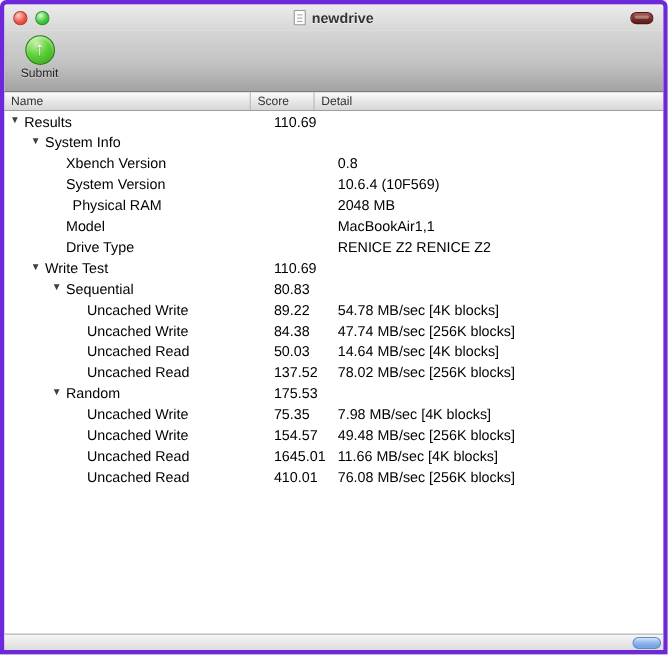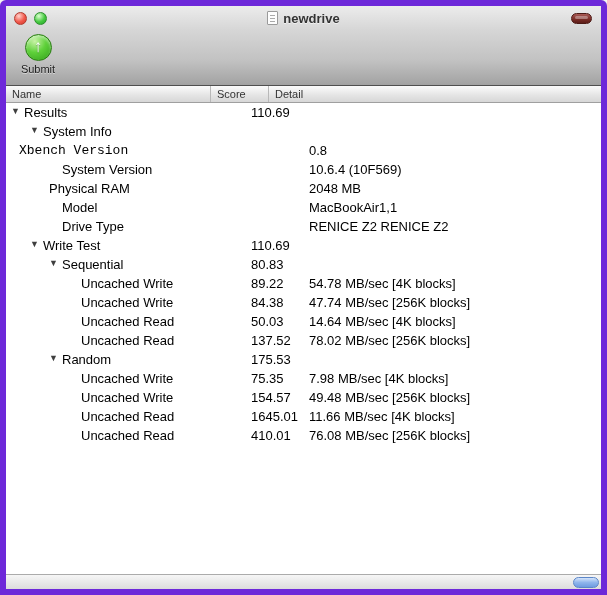--- a/index.html
+++ b/index.html
@@ -1,20 +1,20 @@
 <!DOCTYPE html>
 <html><head>
 <meta charset="utf-8">
 <style>
   * { margin:0; padding:0; box-sizing:border-box; }
   html,body { background:#ffffff; font-family:"Liberation Sans","DejaVu Sans",sans-serif; }
 
   .window {
     position:relative; width:607px; height:595px;
-    border:6px solid #6d28d9;
+    border:4px solid #6d28d9;
     border-radius:6px 6px 0 0;
     overflow:hidden;
     background:#ffffff;
     box-shadow:0 1px 4px rgba(0,0,0,.3);
   }
 
   
   .titlebar {
     position:relative; height:24px;
     background:linear-gradient(180deg,#ececec 0%,#d6d6d6 100%);
@@ -63,21 +63,21 @@
   .submit-label { font-size:11px; color:#222; margin-top:2px; text-shadow:0 1px 0 rgba(255,255,255,.5); }
 
   
   .header-row {
     height:17px; display:flex;
     background:linear-gradient(180deg,#fbfbfb 0%,#e4e4e4 60%,#d7d7d7 100%);
     border-bottom:1px solid #9f9f9f;
     font-size:11px; color:#333;
   }
   .hcell { padding:2px 0 0 6px; border-right:1px solid #b8b8b8; overflow:hidden; white-space:nowrap; }
-  .hcell.name   { width:205px; }
+  .hcell.name   { width:224px; }
   .hcell.score  { width:58px; }
   .hcell.detail { flex:1; border-right:none; }
 
   
   .table-body { height:482px; background:#ffffff; overflow:hidden; }
   .row { display:flex; height:19px; line-height:19px; font-size:13px; color:#000; white-space:nowrap; }
   .cell { overflow:hidden; white-space:nowrap; }
   .cell.name   { width:240px; display:flex; align-items:center; }
   .cell.score  { width:58px; padding-left:5px; }
   .cell.detail { flex:1; padding-left:5px; }
@@ -142,37 +142,37 @@
       </div>
       <div class="row">
         <div class="cell name" style="padding-left: 24px;">
           <span class="tri">▼</span>
           <span>System Info</span>
         </div>
         <div class="cell score"></div>
         <div class="cell detail"></div>
       </div>
       <div class="row">
-        <div class="cell name" style=" font-family: Liberation Mono, monospace;">
+        <div class="cell name" style="padding-left: 43px;">
           <span class="tri hidden">▼</span>
           <span>Xbench Version</span>
         </div>
         <div class="cell score"></div>
         <div class="cell detail">0.8</div>
       </div>
       <div class="row">
         <div class="cell name" style="padding-left: 43px;">
           <span class="tri hidden">▼</span>
           <span>System Version</span>
         </div>
         <div class="cell score"></div>
         <div class="cell detail">10.6.4 (10F569)</div>
       </div>
       <div class="row">
-        <div class="cell name" style="padding-left: 30px;">
+        <div class="cell name" style="padding-left: 49px;">
           <span class="tri hidden">▼</span>
           <span>Physical RAM</span>
         </div>
         <div class="cell score"></div>
         <div class="cell detail">2048 MB</div>
       </div>
       <div class="row">
         <div class="cell name" style="padding-left: 43px;">
           <span class="tri hidden">▼</span>
           <span>Model</span>

